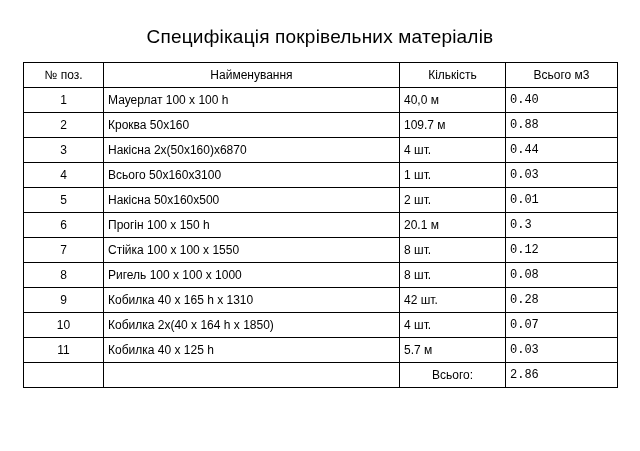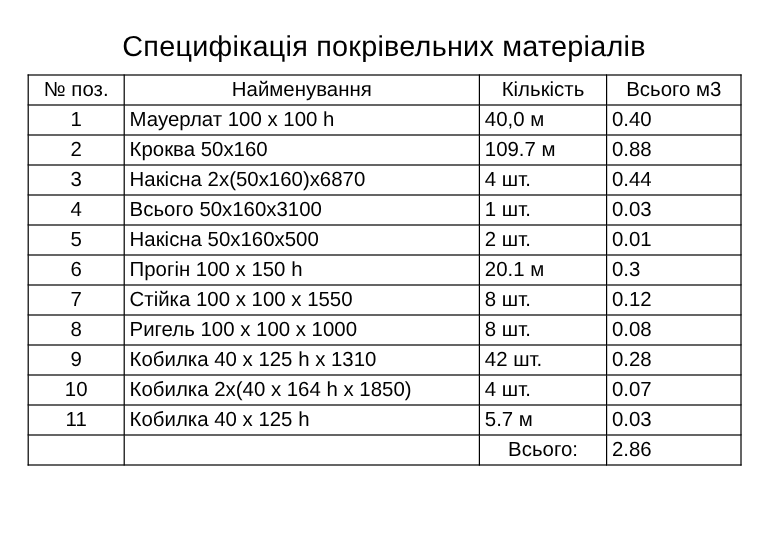--- a/index.html
+++ b/index.html
@@ -19,54 +19,54 @@
     width: 640px;
     height: 451px;
     box-sizing: border-box;
   }
   .doc-title {
     position: absolute;
     left: 0;
     top: 26px;
     width: 640px;
     text-align: center;
-    font-size: 24px;
+    font-size: 19px;
     font-weight: normal;
     letter-spacing: 0.2px;
   }
   .table-wrap {
     position: absolute;
     left: 23px;
     top: 62px;
     width: 594px;
   }
   table.spec {
     border-collapse: collapse;
     width: 594px;
     table-layout: fixed;
   }
   table.spec td, table.spec th {
     border: 1px solid #000000;
     font-weight: normal;
-    font-size: 17px;
+    font-size: 12px;
     height: 25px;
     padding: 0 4px;
     vertical-align: middle;
     box-sizing: border-box;
   }
   col.c-pos { width: 80px; }
   col.c-name { width: 296px; }
   col.c-qty { width: 106px; }
   col.c-total { width: 112px; }
 
   .hdr-center { text-align: center; }
   .cell-pos { text-align: center; }
   .cell-name { text-align: left; padding-left: 8px; }
   .cell-qty { text-align: left; }
-  .cell-total { text-align: left; padding-left: 10px; }
+  .cell-total { text-align: left; padding-left: 10px; font-family: Liberation Mono, monospace; }
   .cell-empty { }
   .cell-sum-label { text-align: center; }
   .row-last td { height: 25px; }
 </style>
 </head>
 <body>
 
 <div class="page">
 
   <div class="doc-title">Специфікація  покрівельних матеріалів</div>
@@ -131,21 +131,21 @@
           <td class="cell-total">0.12</td>
         </tr>
         <tr>
           <td class="cell-pos">8</td>
           <td class="cell-name">Ригель 100 x 100 x 1000</td>
           <td class="cell-qty">8 шт.</td>
           <td class="cell-total">0.08</td>
         </tr>
         <tr>
           <td class="cell-pos">9</td>
-          <td class="cell-name">Кобилка 40 x 125 h x  1310</td>
+          <td class="cell-name">Кобилка 40 x 165 h x  1310</td>
           <td class="cell-qty">42 шт.</td>
           <td class="cell-total">0.28</td>
         </tr>
         <tr>
           <td class="cell-pos">10</td>
           <td class="cell-name">Кобилка 2х(40 x 164 h x  1850)</td>
           <td class="cell-qty">4 шт.</td>
           <td class="cell-total">0.07</td>
         </tr>
         <tr>

